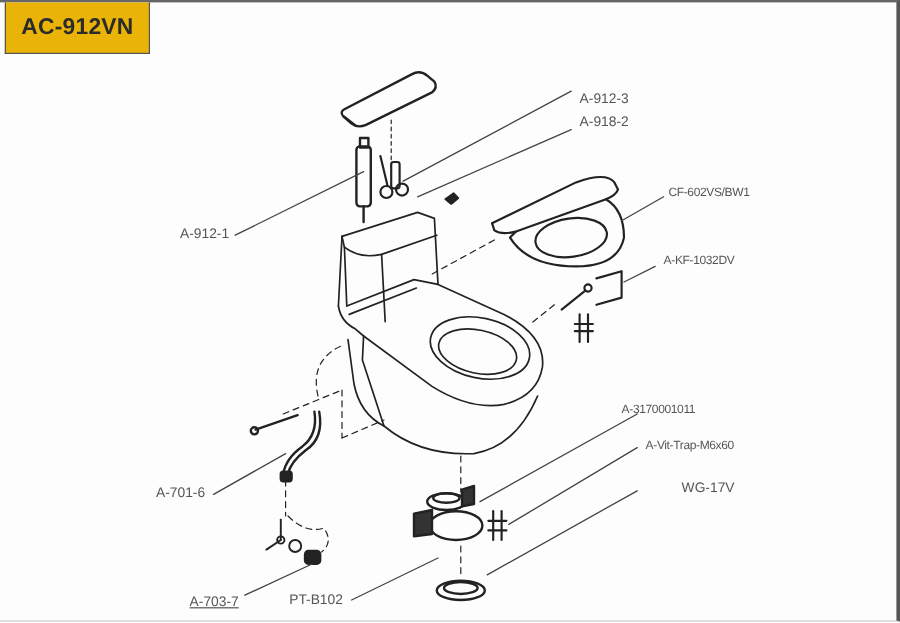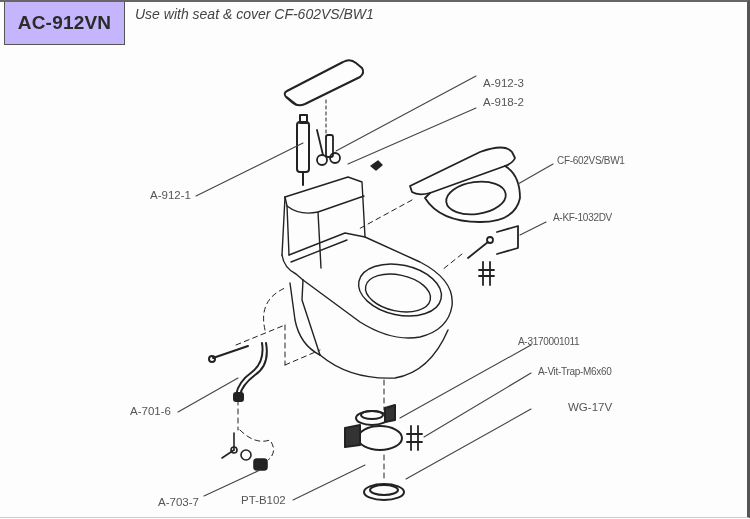--- a/index.html
+++ b/index.html
@@ -1,35 +1,34 @@
 <!DOCTYPE html>
 <html><head>
 <meta charset="utf-8">
 <style>
   html, body { margin:0; padding:0; background:#ffffff; }
   body { width:750px; height:519px; position:relative; overflow:hidden; font-family:"Liberation Sans", sans-serif; }
   .frame { position:absolute; left:0; top:0; width:747px; height:515px; border-top:2px solid #666; border-right:3px solid #555; border-bottom:1px solid #ccc; background:#fdfdfd; }
-  .model-box { position:absolute; left:4px; top:2px; width:119px; height:42px; border:1px solid #555; border-top:none; background:#c4b5fd; display:flex; align-items:center; justify-content:center; }
+  .model-box { position:absolute; left:4px; top:2px; width:119px; height:42px; border:1px solid #555; border-top:none; background:#eab308; display:flex; align-items:center; justify-content:center; }
   .model-code { font-weight:bold; font-size:19px; color:#2b2b2b; letter-spacing:0.2px; }
   .header-text { position:absolute; left:135px; top:6px; font-size:14px; color:#444; line-height:16px; }
   .header-text .en { font-style:italic; }
   .label { position:absolute; font-size:11.5px; color:#555; white-space:nowrap; }
   .label.small { font-size:10px; letter-spacing:-0.3px;text-align:center; }
   svg.drawing { position:absolute; left:0; top:0; }
 </style>
 </head>
 <body>
 
 <div class="frame"></div>
 
 <div class="model-box">
   <span class="model-code">AC-912VN</span>
 </div>
 <div class="header-text">
-  <div class="en">Use with seat &amp; cover CF-602VS/BW1</div>
 </div>
 
 <svg class="drawing" width="750" height="519" viewBox="0 0 750 519">
   <g fill="none" stroke="#222" stroke-width="1.4" stroke-linecap="round" stroke-linejoin="round">
 
     <g>
       <path d="M287 91 L343 62 Q350 58 356 63 L362 68 Q365 73 360 77 L305 104 Q298 107 293 103 L286 97 Q283 93 287 91 Z" stroke-width="2"></path>
       <path d="M287 97 L296 104"></path>
     </g>
     <line x1="326" y1="100" x2="326" y2="140" stroke-dasharray="3 3" stroke-width="1"></line>
@@ -151,14 +150,14 @@
 
 <div class="label" style="left:483px; top:61px;margin-top:16px;">A-912-3</div>
 <div class="label" style="left:483px; top:96px;">A-918-2</div>
 <div class="label" style="left:150px; top:189px;">A-912-1</div>
 <div class="label small" style="left:557px; top:155px;">CF-602VS/BW1</div>
 <div class="label small" style="left:553px; top:212px;">A-KF-1032DV</div>
 <div class="label small" style="left:518px; top:336px;">A-3170001011</div>
 <div class="label small" style="left:538px; top:366px;">A-Vit-Trap-M6x60</div>
 <div class="label" style="left:568px; top:401px;">WG-17V</div>
 <div class="label" style="left:130px; top:405px;">A-701-6</div>
-<div class="label" style="left:158px; top:496px;">A-703-7</div>
+<div class="label" style="left:158px; top:496px;text-decoration:underline;">A-703-7</div>
 <div class="label" style="left:241px; top:494px;">PT-B102</div>
 
 </body></html>

